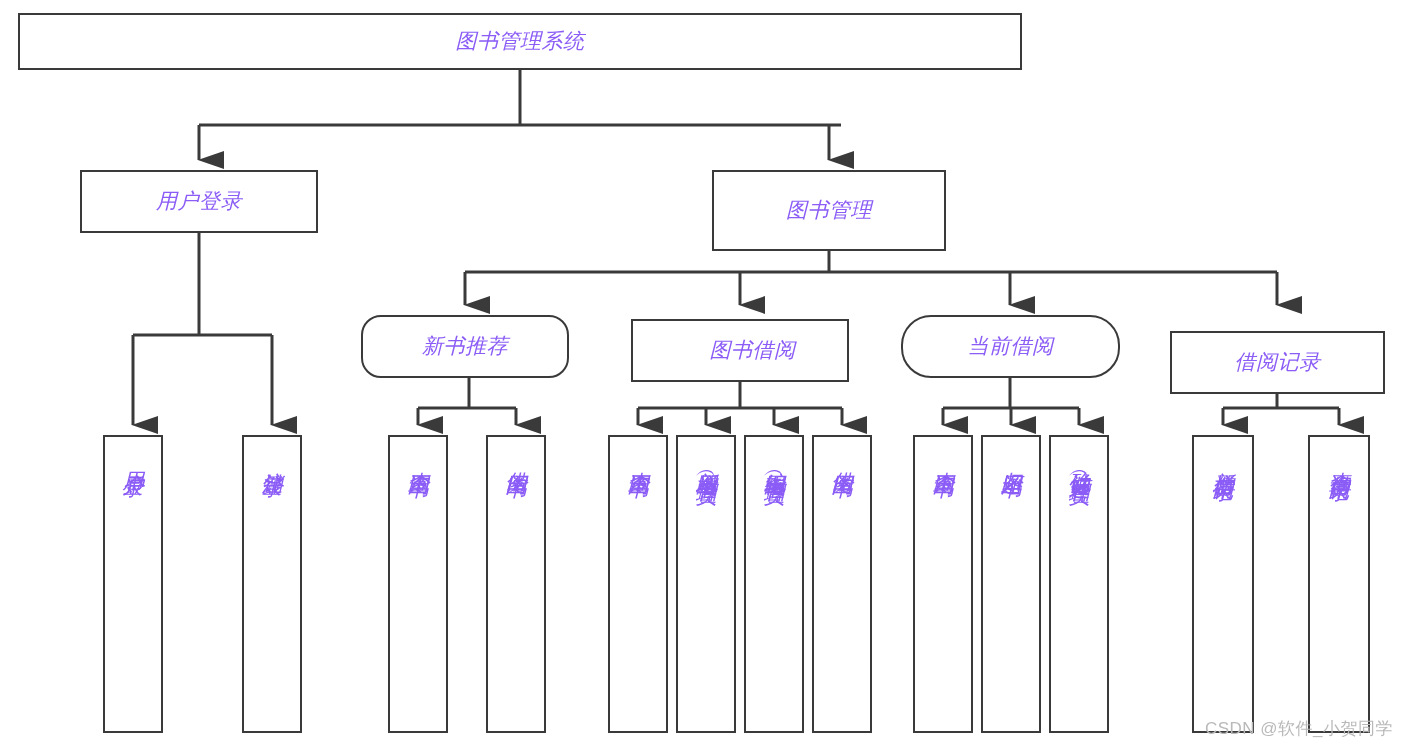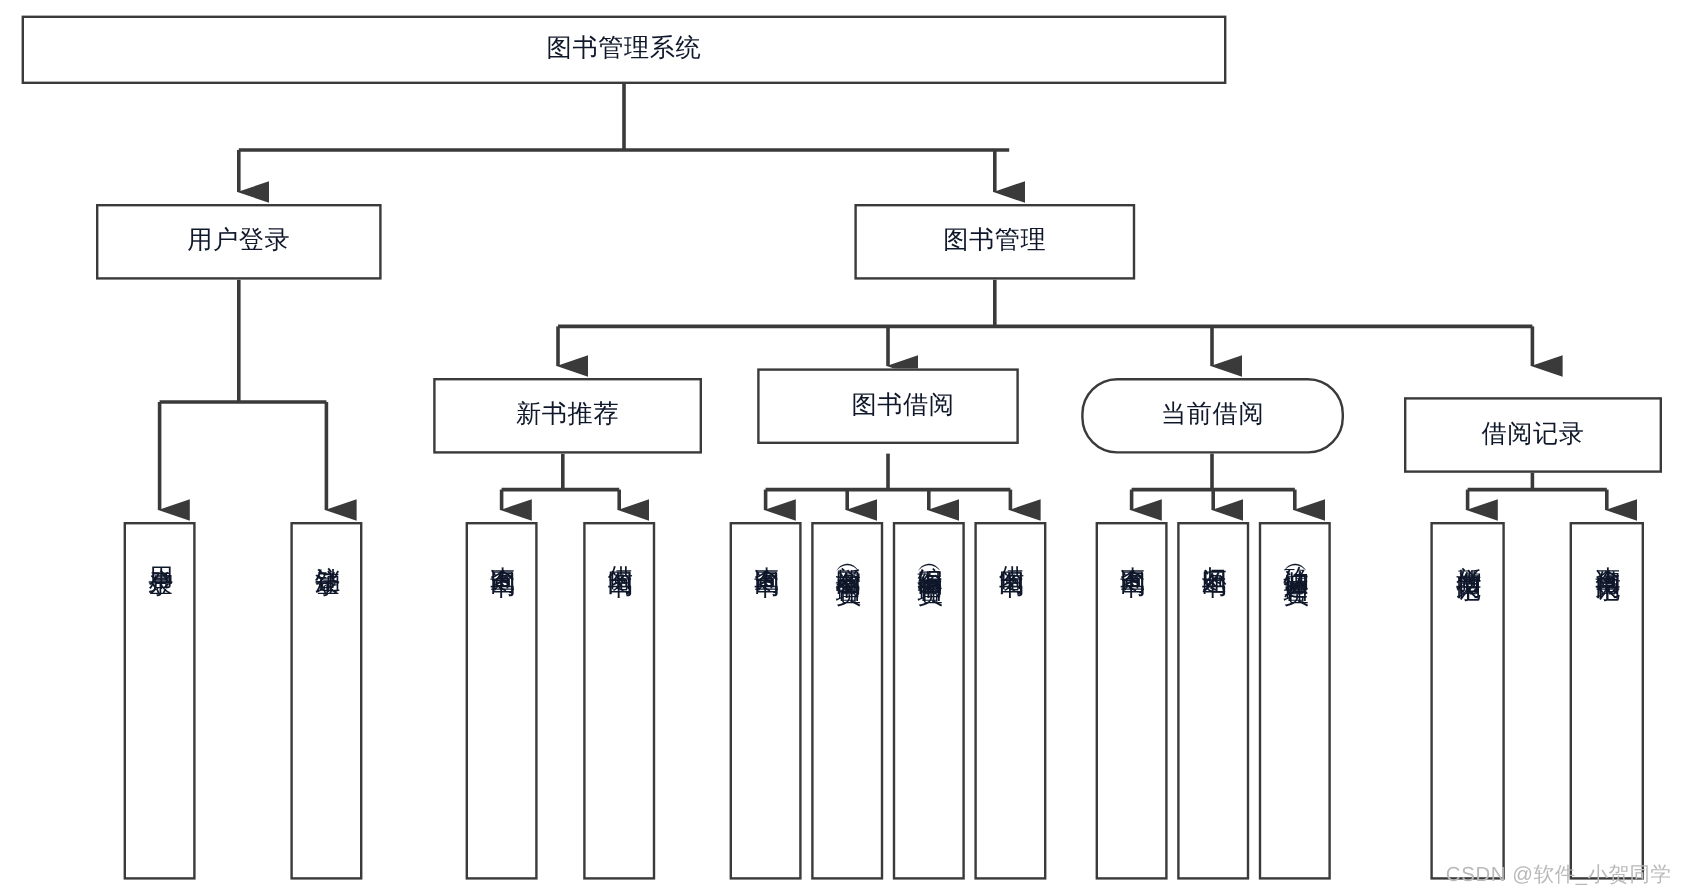--- a/index.html
+++ b/index.html
@@ -25,21 +25,22 @@
   }
   .node {
     position: absolute;
     box-sizing: border-box;
     background: #ffffff;
     border: 2.5px solid #3a3a3a;
     display: flex;
     align-items: center;
     justify-content: center;
     text-align: left;
-    color: #0f172a;
+    color: #8b5cf6;
+    font-style: italic;
   }
   .node-label {
     font-size: 21px;
     line-height: 1.25;
     letter-spacing: 0.5px;
     white-space: nowrap;
   }
   .node.horizontal .node-label {
     writing-mode: horizontal-tb;
   }
@@ -114,27 +115,27 @@
       </g>
   </svg>
 
   <div id="node-layer">
       <div class="node horizontal" style="left: 18px; top: 13px; width: 1004px; height: 57px;">
         <span class="node-label">图书管理系统</span>
       </div>
       <div class="node horizontal" style="left: 80px; top: 170px; width: 238px; height: 63px;">
         <span class="node-label">用户登录</span>
       </div>
-      <div class="node horizontal" style="left: 712px; top: 170px; width: 234px; height: 63px;">
+      <div class="node horizontal" style="left: 712px; top: 170px; width: 234px; height: 81px;">
         <span class="node-label">图书管理</span>
       </div>
-      <div class="node horizontal" style="left: 361px; top: 315px; width: 224px; height: 63px;">
+      <div class="node horizontal" style="left: 361px; top: 315px; width: 208px; height: 63px; border-radius: 20px;">
         <span class="node-label">新书推荐</span>
       </div>
-      <div class="node horizontal" style="left: 631px; top: 307px; width: 218px; height: 63px; padding-left: 25px;">
+      <div class="node horizontal" style="left: 631px; top: 319px; width: 218px; height: 63px; padding-left: 25px;">
         <span class="node-label">图书借阅</span>
       </div>
       <div class="node horizontal" style="left: 901px; top: 315px; width: 219px; height: 63px; border-radius: 30px;">
         <span class="node-label">当前借阅</span>
       </div>
       <div class="node horizontal" style="left: 1170px; top: 331px; width: 215px; height: 63px;">
         <span class="node-label">借阅记录</span>
       </div>
       <div class="node vertical" style="left: 103px; top: 435px; width: 60px; height: 298px;">
         <span class="node-label">用户登录</span>

